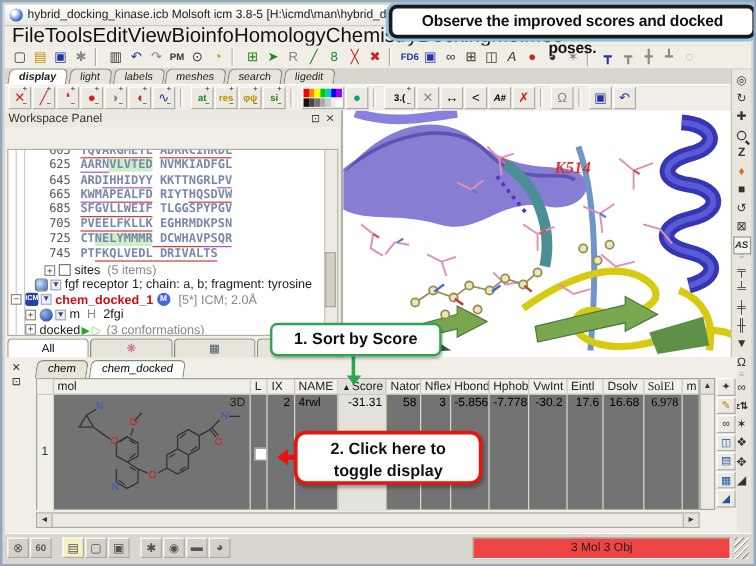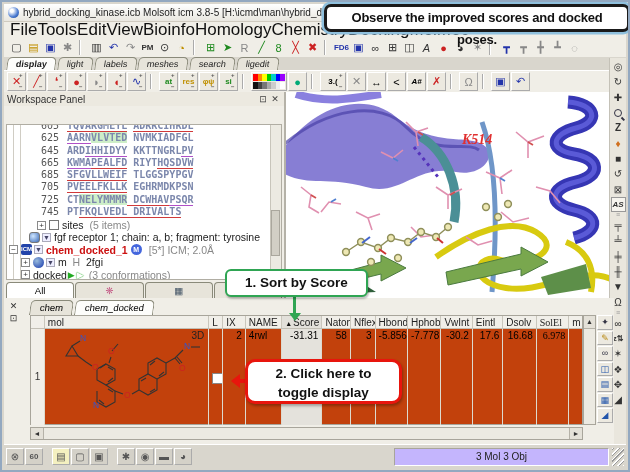--- a/index.html
+++ b/index.html
@@ -89,21 +89,21 @@
   .ri.sep { height:6px; font-size:7px; color:#999; }
 
   
   .tablepanel { position:absolute; left:2px; top:296px; width:610px; height:149px; background:#f0eee7; }
   .tp-left { position:absolute; left:0; top:0; bottom:0; width:24px; }
   .tp-x { position:absolute; left:4px; top:3px; width:11px; height:11px; font-size:9px; line-height:10px; text-align:center; color:#333; }
   .tp-pin { position:absolute; left:4px; top:15px; width:11px; height:11px; font-size:9px; line-height:10px; text-align:center; color:#333; }
   .tabs2 { position:absolute; left:26px; top:2px; height:15px; display:flex; gap:2px; }
   .ttab { font-size:9.5px; padding:0 9px; border:1px solid #8a8a7a; border-bottom:none; border-radius:5px 5px 0 0; background:#e7e4da; line-height:14px; transform:skewX(-8deg); }
   .ttab.active { background:#fdfdfb; }
-  .grid { position:absolute; left:26px; top:17px; width:553px; height:110px; background:#c2410c; border:1px solid #a8a59b; display:flex; flex-direction:column; font-size:10px; }
+  .grid { position:absolute; left:26px; top:17px; width:553px; height:110px; background:#737373; border:1px solid #a8a59b; display:flex; flex-direction:column; font-size:10px; }
   .ghead { display:flex; height:15px; background:#f1efe9; border-bottom:1px solid #c2bfb5; }
   .ghead .gc { border-right:1px solid #c9c6bc; padding:1px 3px 0 3px; color:#222; white-space:nowrap; overflow:hidden; }
   .gbody { display:flex; flex:1; }
   .gbody .gc { border-right:1px solid #dddacf; padding:1px 3px; white-space:nowrap; overflow:hidden; }
   .gut { width:14px; background:#f1efe9; border-right:1px solid #c9c6bc; text-align:center; color:#333; }
   .c-mol{width:168px;} .c-l{width:14px;} .c-ix{width:23px;} .c-name{width:37px;} .c-score{width:41px;} .c-natom{width:29px;} .c-nflex{width:25px;} .c-hbond{width:33px;} .c-hphob{width:34px;} .c-vwint{width:32px;} .c-eintl{width:31px;} .c-dsolv{width:34px;} .c-solel{width:33px;font-family:Liberation Serif, serif;} .c-last{width:13px; border-right:none!important;}
   .num { text-align:right; }
   .score-h { background:#e2e0da; }
   .score-b { background:#e4e2dc; }
   .sort-ic { font-size:7px; margin-right:1px; color:#111; }
@@ -116,21 +116,21 @@
   .hs-btn { width:13px; font-size:7px; text-align:center; line-height:12px; color:#333; background:#e4e1d8; flex:none; }
   .hs-l { border-right:1px solid #b5b2a8; } .hs-r { border-left:1px solid #b5b2a8; margin-left:auto; }
   .sidetools { position:absolute; left:593px; top:17px; width:17px; height:126px; display:flex; flex-direction:column; gap:1px; }
   .sbtn { width:16px; height:14.5px; border:1px outset #fff; background:#ece9e0; font-size:9px; display:flex; align-items:center; justify-content:center; color:#334; }
 
   
   .statusbar { position:absolute; left:2px; right:2px; bottom:2px; height:24px; background:#d9d6cd; border-top:1px solid #fff; display:flex; align-items:center; padding:0 2px; }
   .st-btn { width:18px; height:17px; border:1px outset #fff; background:#d4d1c8; display:flex; align-items:center; justify-content:center; font-size:10px; color:#555; margin-right:1px; flex:none; }
   .st-btn.go { font-size:8px; font-weight:bold; }
   .st-gap { width:8px; flex:none; }
-  .st-cell { margin-left:auto; width:215px; height:18px; border:1px solid #a8a59b; border-right-color:#fff; border-bottom-color:#fff; background:#c4b5fd; font-size:10px; color:#222; text-align:center; line-height:16px; }
+  .st-cell { margin-left:auto; width:215px; height:18px; border:1px solid #a8a59b; border-right-color:#fff; border-bottom-color:#fff; background:#ef4444; font-size:10px; color:#222; text-align:center; line-height:16px; }
   .grip { width:12px; height:18px; margin-left:3px; background:repeating-linear-gradient(135deg,#fff 0 1px,#999 1px 2px,transparent 2px 4px); flex:none; }
 
   .magnifier { width:8px; height:8px; border:1.7px solid #334; border-radius:50%; position:relative; }
   .magnifier:after { content:""; position:absolute; width:4px; height:1.7px; background:#334; transform:rotate(45deg); left:6px; top:8px; }
 </style>
 </head>
 <body>
 
 <div class="screen">
 

